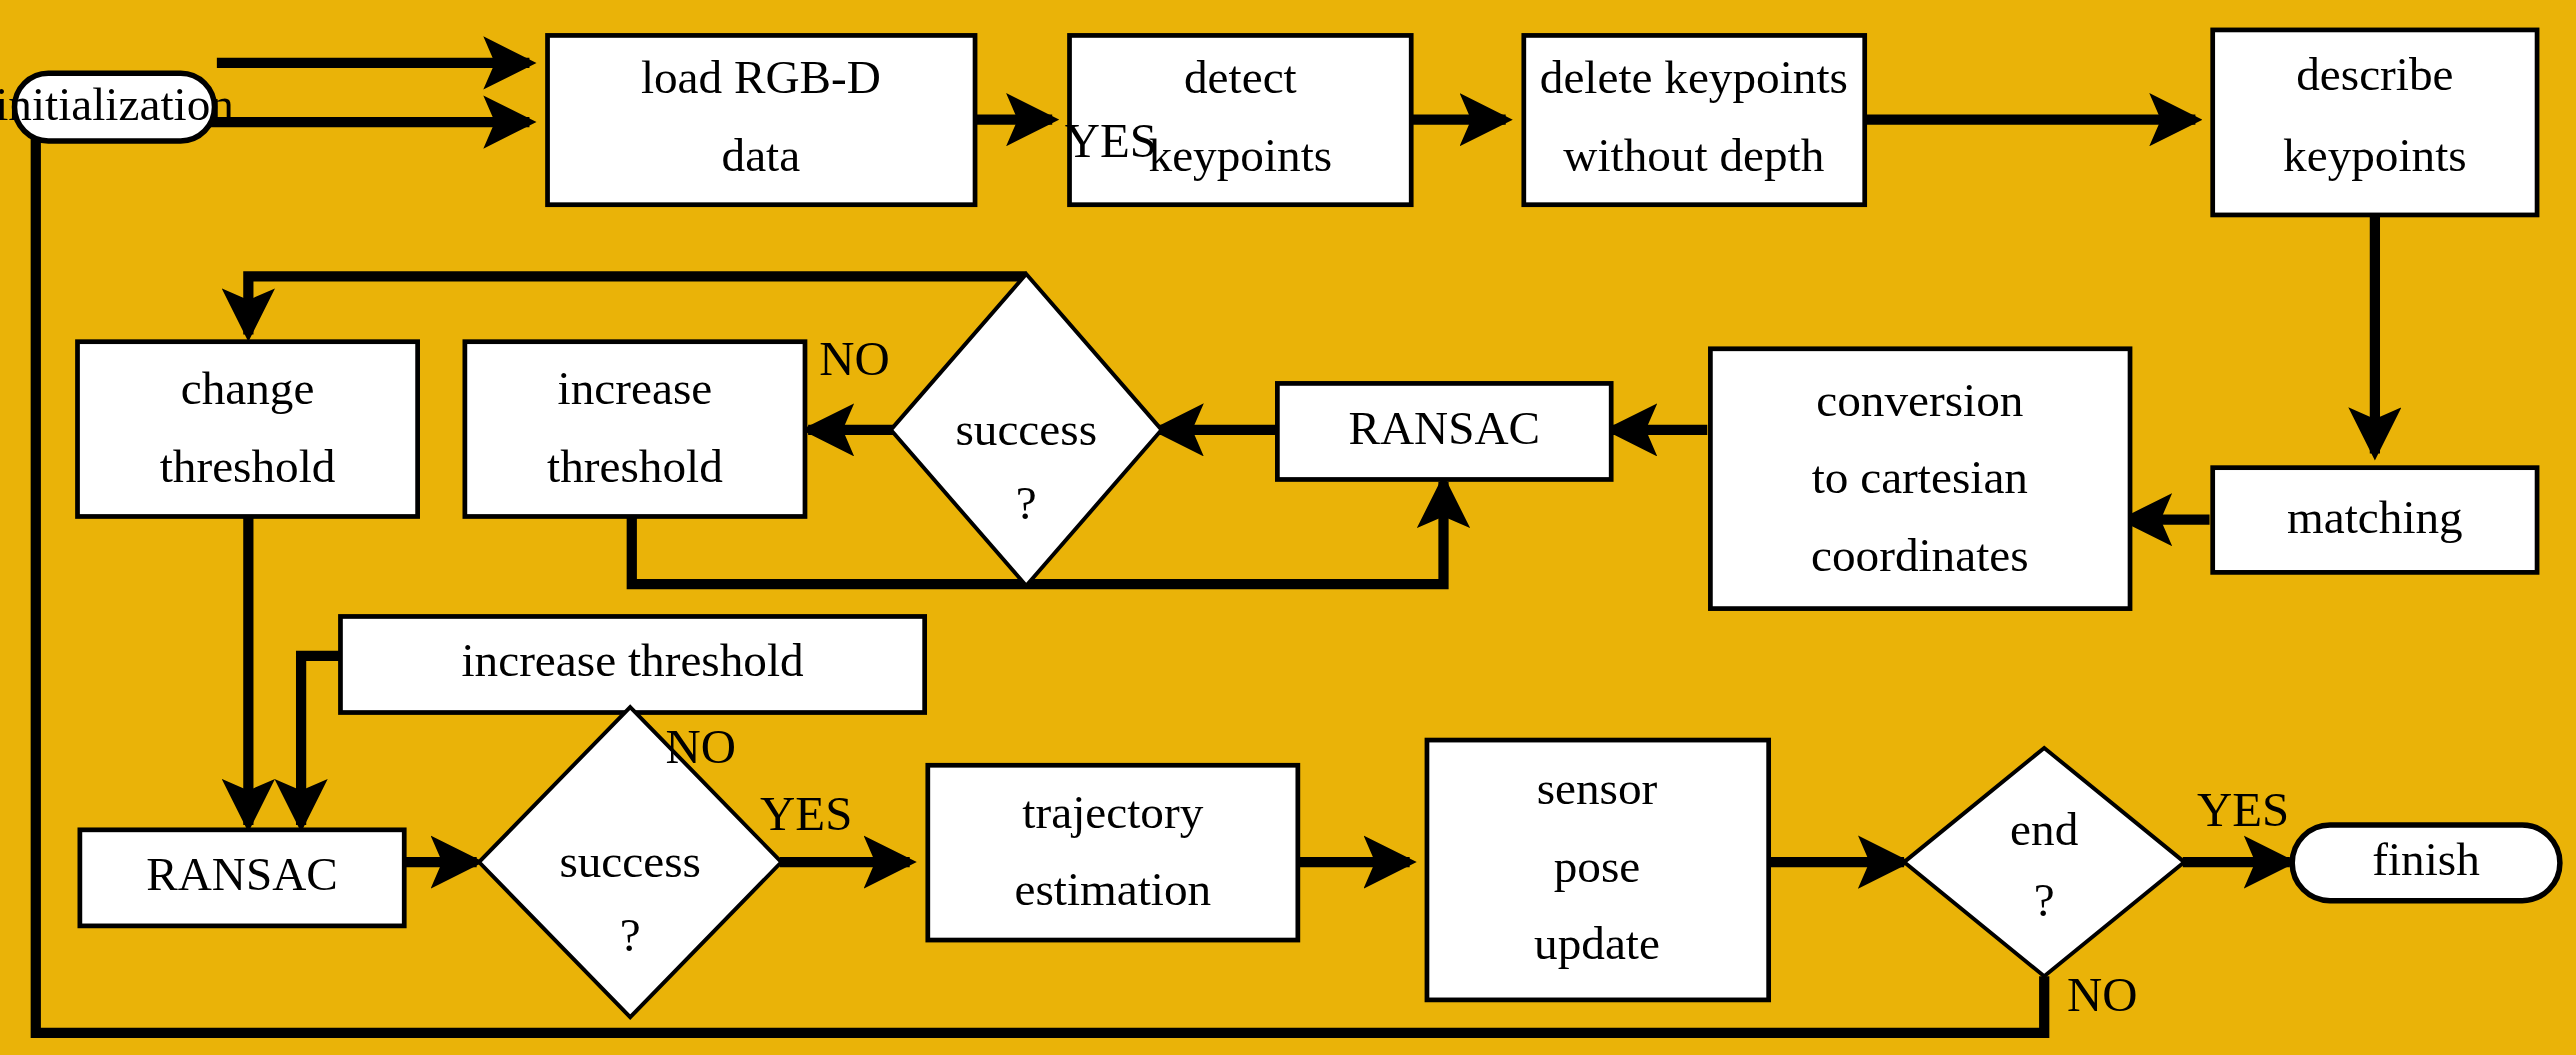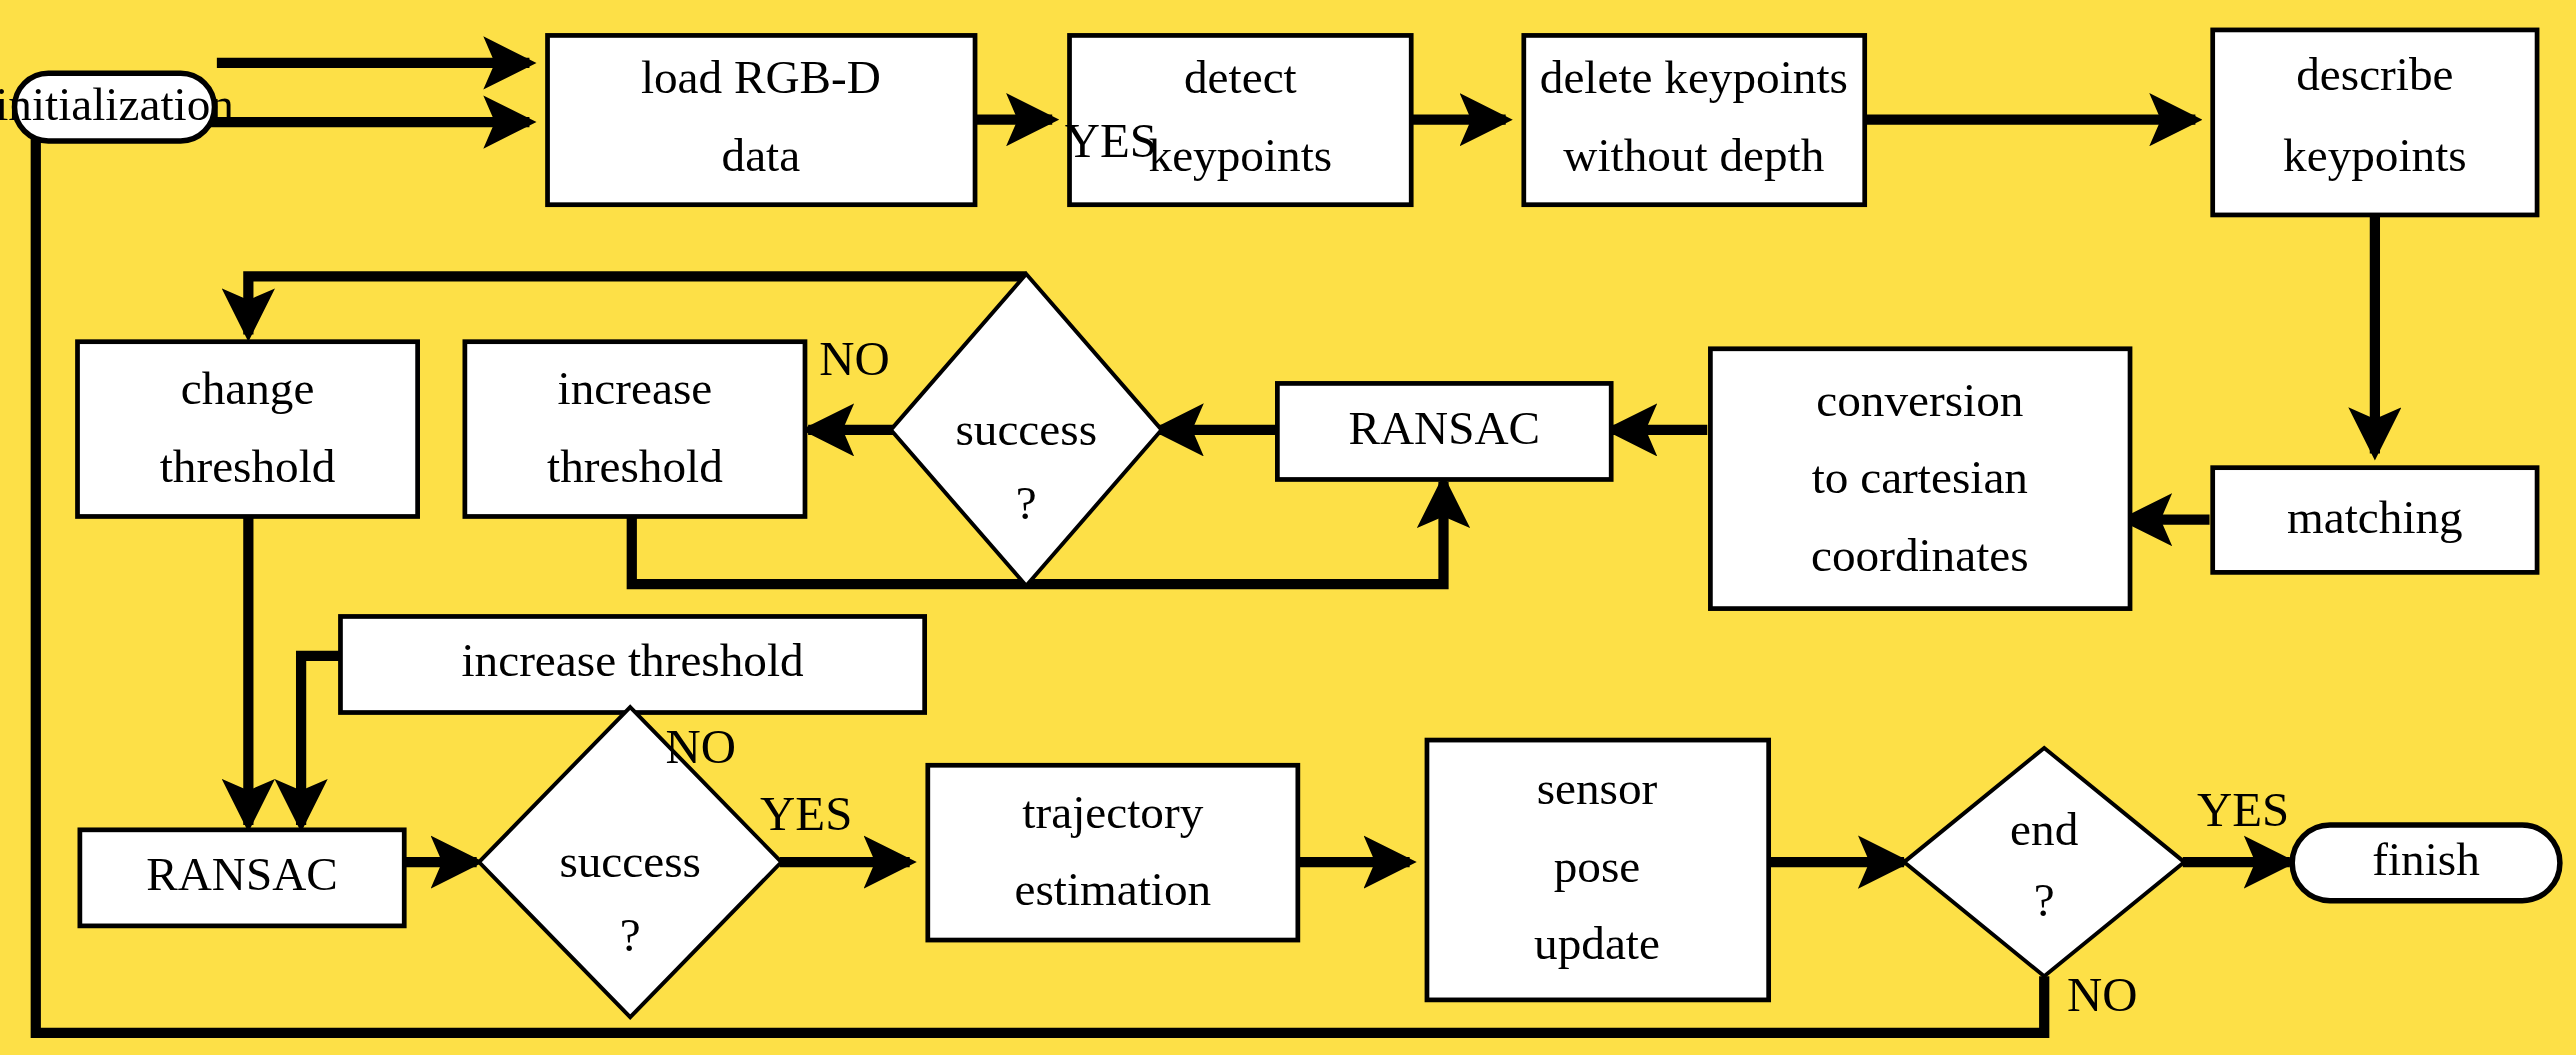--- a/index.html
+++ b/index.html
@@ -4,21 +4,21 @@
 <style>
   html, body {
     margin: 0;
     padding: 0;
     background: #ffffff;
   }
   #flow-root {
     position: relative;
     width: 2576px;
     height: 1055px;
-    background: #fde047;
+    background: #eab308;
     font-family: "Liberation Serif", "DejaVu Serif", serif;
   }
   svg#flow-svg {
     position: absolute;
     left: 0;
     top: 0;
     width: 2576px;
     height: 1055px;
     display: block;
   }

